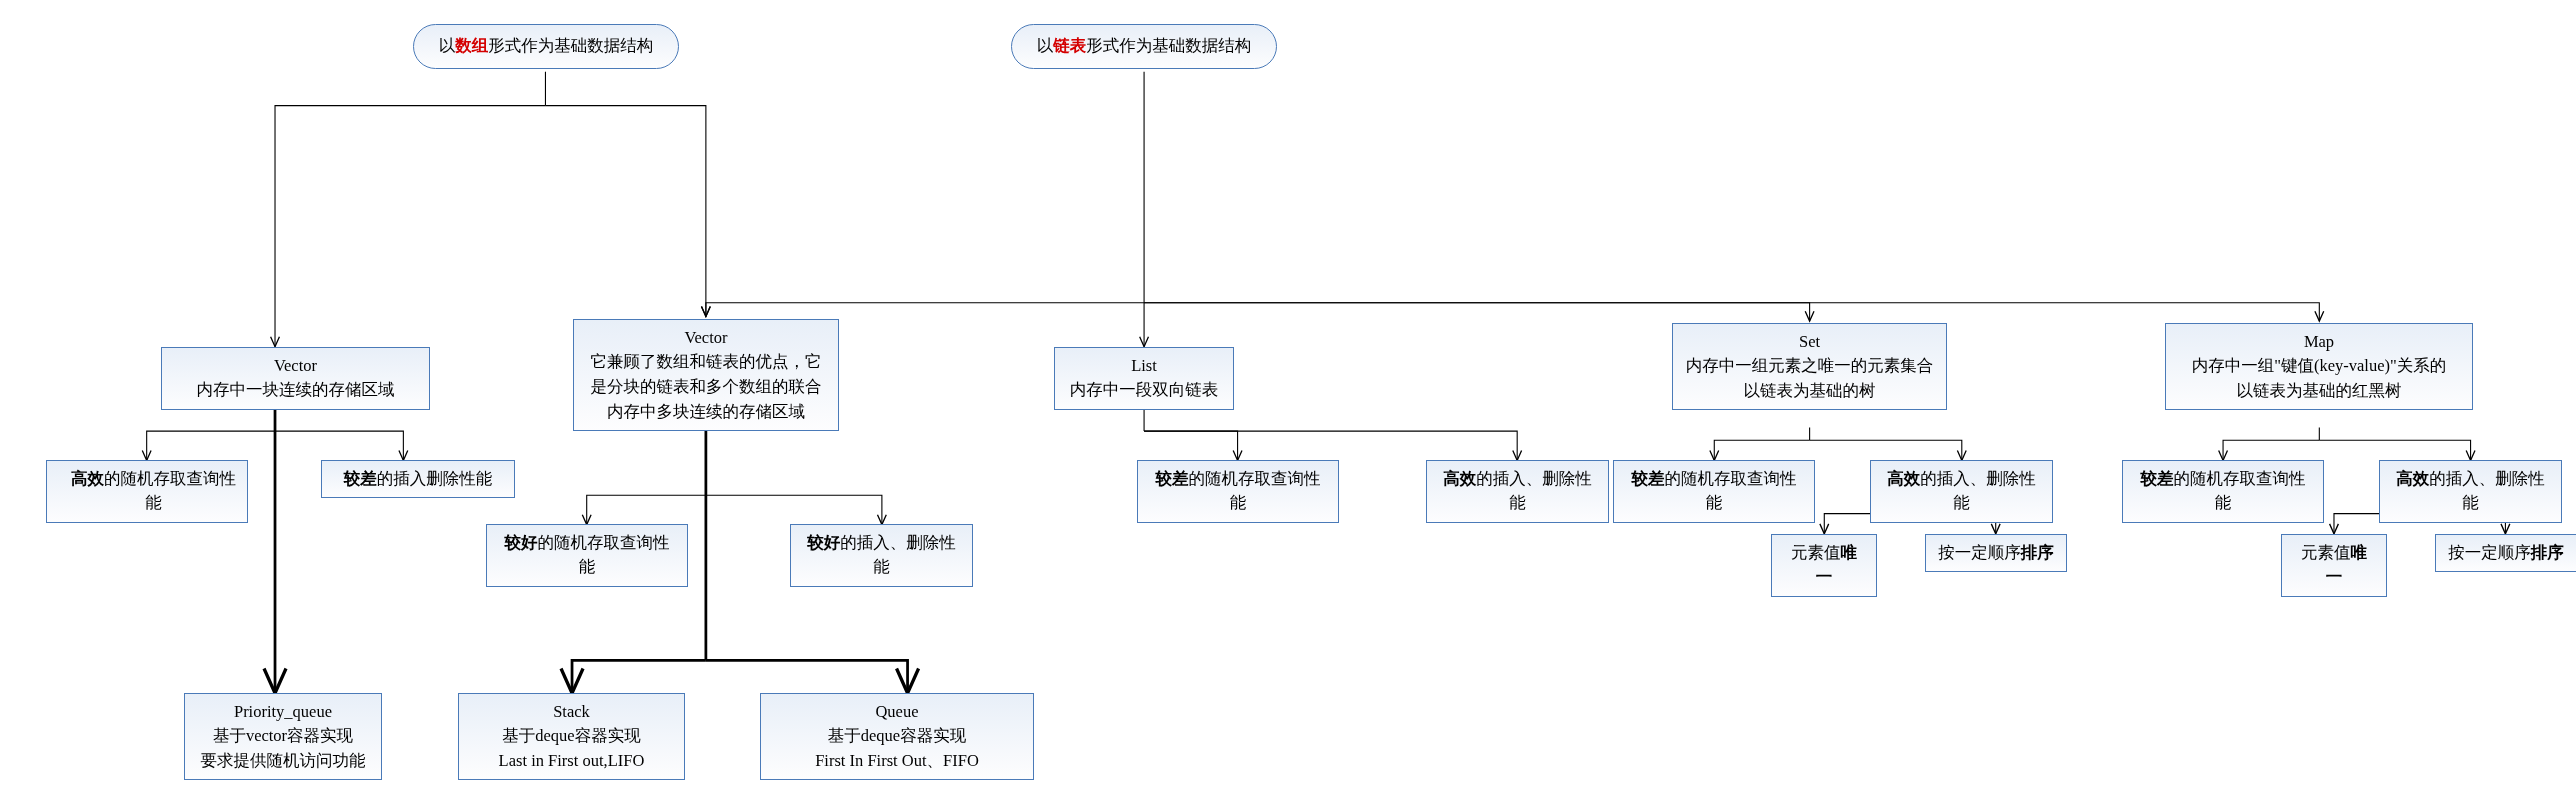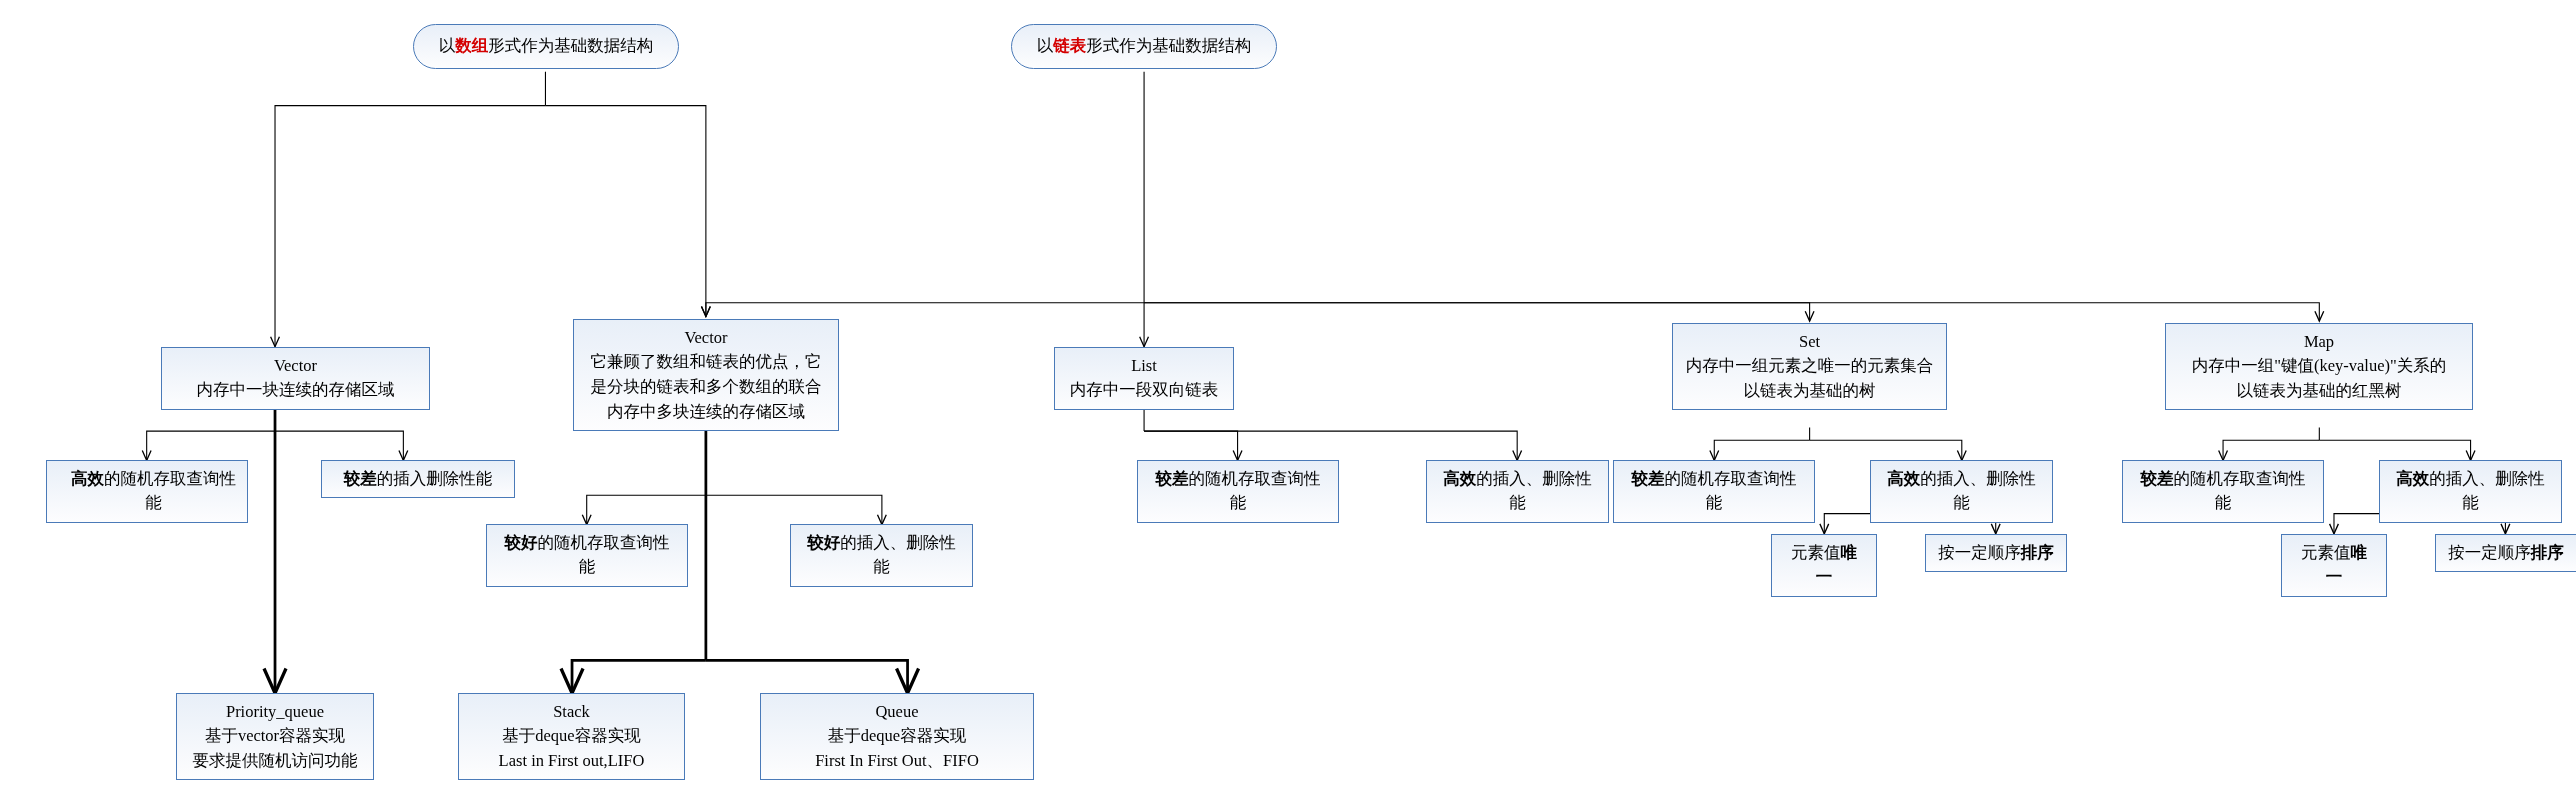--- a/index.html
+++ b/index.html
@@ -169,21 +169,21 @@
 <div class="node" style="left:2379px; top:460px; width:183px;">
   <b>高效</b><span>的插入、删除性能</span>
 </div>
 <div class="node" style="left:2281px; top:534px; width:106px;">
   <span>元素值</span><b>唯一</b>
 </div>
 <div class="node" style="left:2435px; top:534px; width:142px;">
   <span>按一定顺序</span><b>排序</b>
 </div>
 
-<div class="node" style="left:176px; top:693px; width:198px;">
+<div class="node" style="left:184px; top:693px; width:198px;">
   <span>Priority_queue</span><br>
   <span>基于vector容器实现</span><br>
   <span>要求提供随机访问功能</span>
 </div>
 <div class="node" style="left:458px; top:693px; width:227px;">
   <span>Stack</span><br>
   <span>基于deque容器实现</span><br>
   <span>Last in First out,LIFO</span>
 </div>
 <div class="node" style="left:760px; top:693px; width:274px;">

